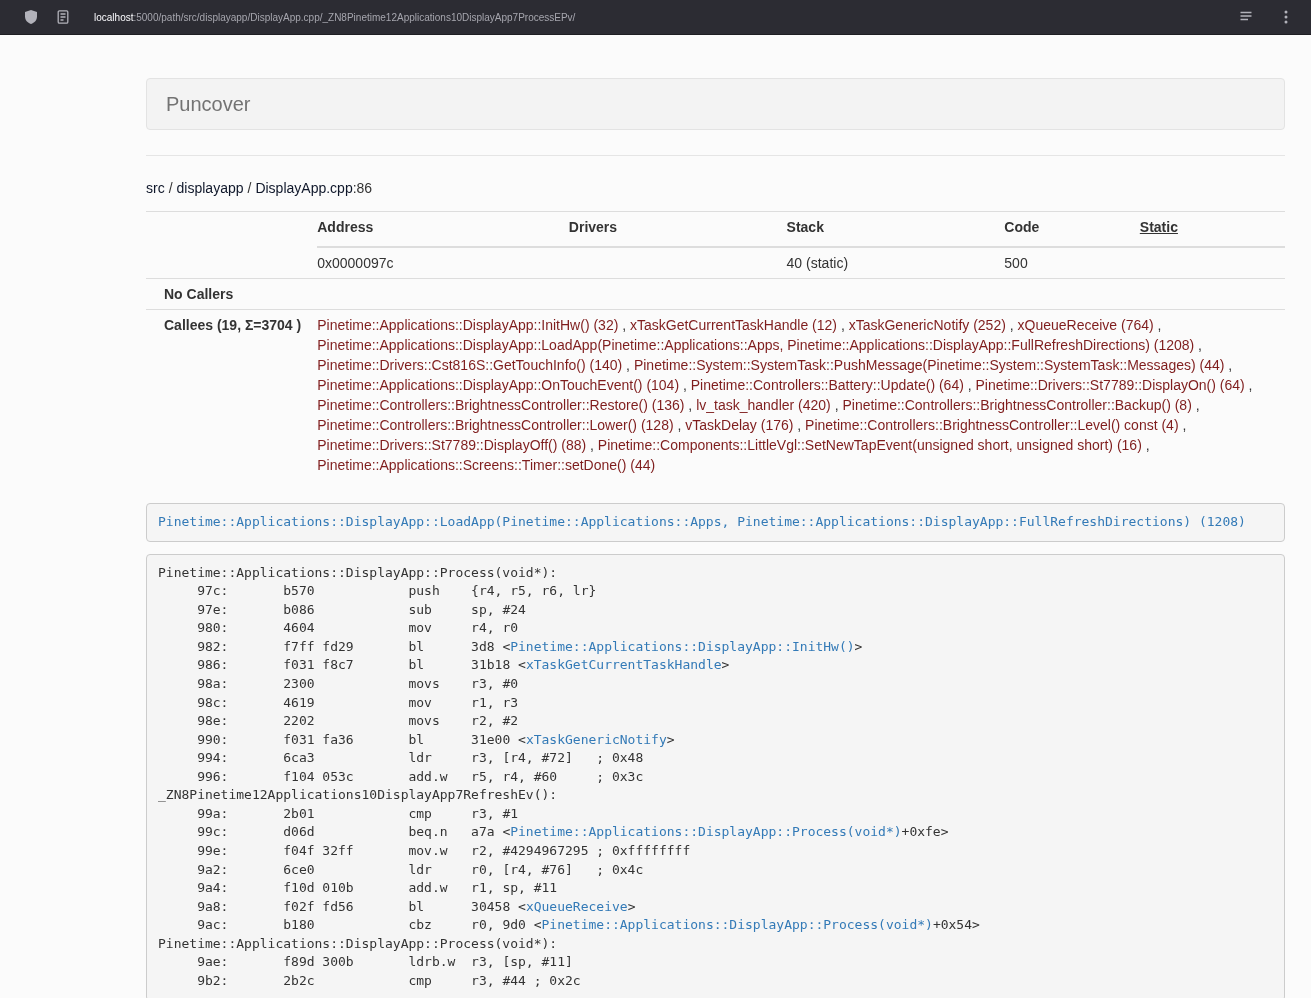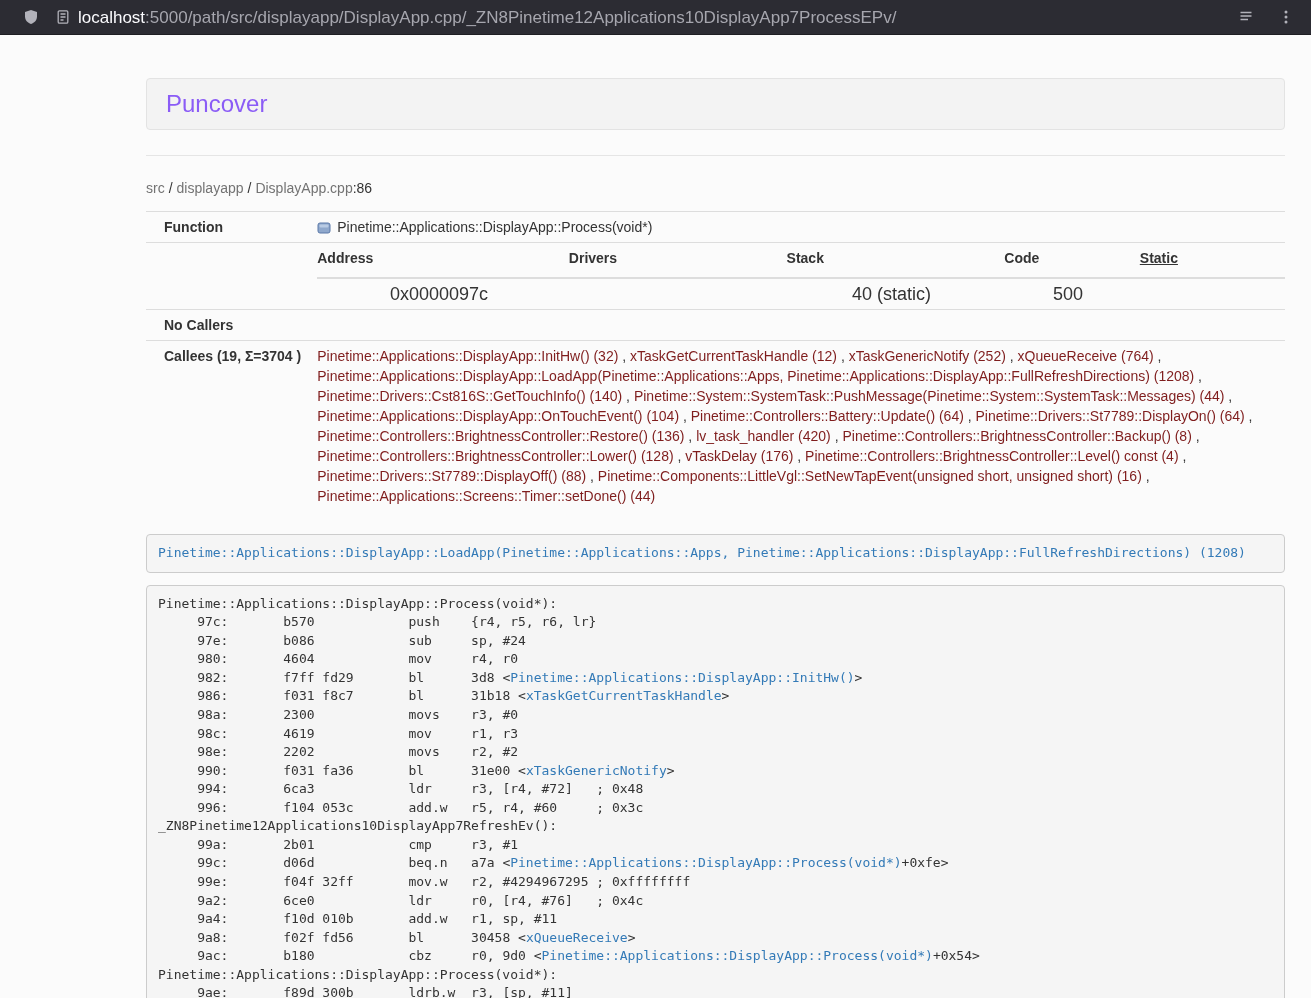--- a/index.html
+++ b/index.html
@@ -12,59 +12,59 @@
   }
 
   
   .chrome {
     height: 35px; background: #2c2c33; border-bottom: 1px solid #1e1e23;
     display: flex; align-items: center; padding: 0 14px 0 20px;
   }
   .chrome .cicon { width: 22px; height: 22px; display: flex; align-items: center; justify-content: center; flex: 0 0 auto; }
   .chrome .cicon + .cicon { margin-left: 10px; }
   .urlbar {
-    margin-left: 4px; font-size: 17px; white-space: nowrap; overflow: hidden;
+    margin-left: 20px; font-size: 10px; white-space: nowrap; overflow: hidden;
     flex: 1 1 auto; line-height: 35px;
   }
   .url-host { color: #fbfbfe; }
   .url-path { color: #a6a6ae; }
   .chrome-right { display: flex; align-items: center; margin-left: auto; }
   .chrome-right .cicon + .cicon { margin-left: 18px; }
 
   
   .container { margin-left: 146px; width: 1139px; padding-top: 43px; }
 
   .well {
     background: #f3f3f3; border: 1px solid #e3e3e3; border-radius: 4px;
     height: 52px; display: flex; align-items: center; padding: 0 19px;
   }
-  .well .title { font-size: 24px; color: #8b5cf6; }
+  .well .title { font-size: 20px; color: #737373; }
 
   hr.rule { border: none; border-top: 1px solid #e5e5e5; margin: 25px 0 0 0; }
 
   .breadcrumb { margin-top: 22px; font-size: 14px; line-height: 20px; color: #333; }
-  .breadcrumb a { color: #737373; text-decoration: none; }
+  .breadcrumb a { color: #0f172a; text-decoration: none; }
   .breadcrumb .sep { margin: 0 4px; color: #333; }
 
   table.fn { width: 100%; border-collapse: collapse; margin-top: 13px; font-size: 14px; line-height: 20px; }
   table.fn > tbody > tr > th,
   table.fn > tbody > tr > td { border-top: 1px solid #ddd; vertical-align: top; text-align: left; }
   table.fn > tbody > tr > th {
     width: 150px; padding: 5px 4px 5px 18px; font-weight: bold; white-space: nowrap;
   }
   table.fn > tbody > tr > td { padding: 5px 10px 5px 12px; }
   table.fn > tbody > tr > td.inner-wrap { padding: 0 0 0 12px; }
   table.fn a { color: #7f1d1d; text-decoration: none; }
 
   table.inner { width: 100%; border-collapse: collapse; }
   table.inner th {
     font-weight: bold; text-align: left; padding: 5px 8px 9px 0;
     border-bottom: 2px solid #ddd; font-size: 14px; line-height: 20px;
   }
-  table.inner td { padding: 5px 8px 5px 0; font-size: 18px; line-height: 20px; text-align: center; }
+  table.inner td { padding: 5px 8px 5px 0; font-size: 14px; line-height: 20px; }
   table.inner .c-address { width: 26%; }
   table.inner .c-remarks { width: 22.5%; }
   table.inner .c-stack   { width: 22.5%; }
   table.inner .c-code    { width: 14%; margin-top: 11px; }
   table.inner .c-static  { width: 15%; text-decoration: underline; }
 
   .fn-name-cell { white-space: nowrap; }
   .fn-icon { vertical-align: text-bottom; margin-right: 6px; }
 
   pre.codeblock {
@@ -119,29 +119,20 @@
 
   <hr class="rule">
 
   <div class="breadcrumb">
     <a href="#">src</a><span class="sep">/</span><a href="#">displayapp</a><span class="sep">/</span><a href="#">DisplayApp.cpp</a><span>:86</span>
   </div>
 
   <table class="fn">
     <tbody>
       <tr>
-        <th>Function</th>
-        <td class="fn-name-cell">
-          <svg class="fn-icon" width="14" height="14" viewBox="0 0 14 14">
-            <rect x="1" y="2" width="12" height="10" rx="2" fill="#8fa8cc" stroke="#5a79a8"></rect>
-            <rect x="2.5" y="3.5" width="9" height="3" rx="1" fill="#b9cbe4"></rect>
-          </svg><span>Pinetime::Applications::DisplayApp::Process(void*)</span>
-        </td>
-      </tr>
-      <tr>
         <th></th>
         <td class="inner-wrap">
           <table class="inner">
             <thead>
               <tr>
                 <th class="c-address">Address</th>
                 <th class="c-remarks">Drivers</th>
                 <th class="c-stack">Stack</th>
                 <th class="c-code">Code</th>
                 <th class="c-static">Static</th>

